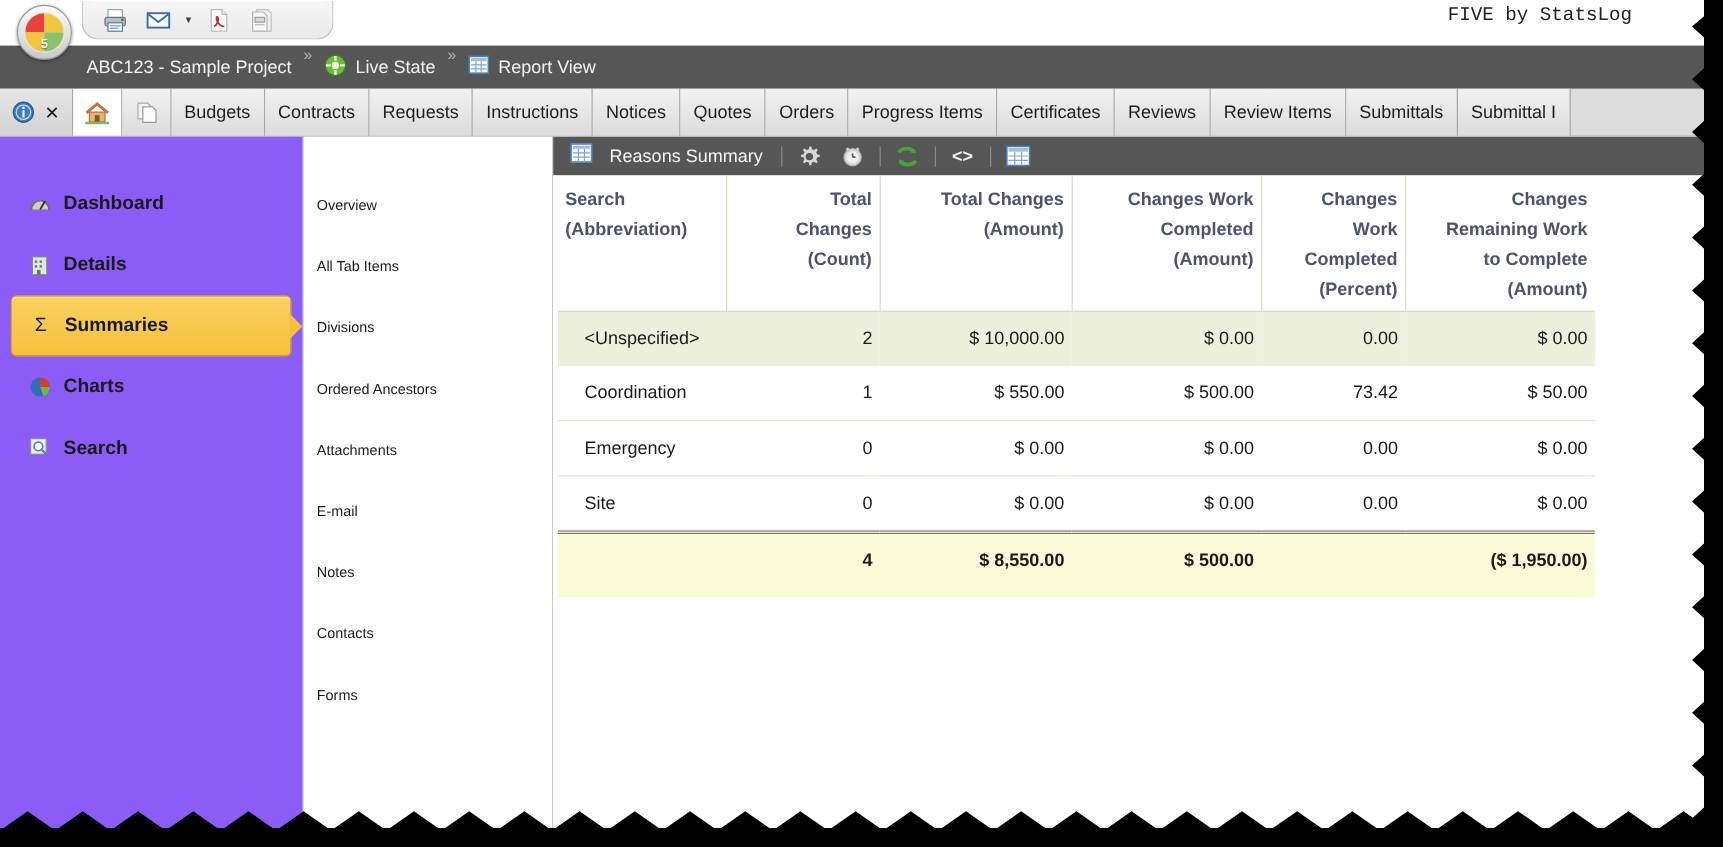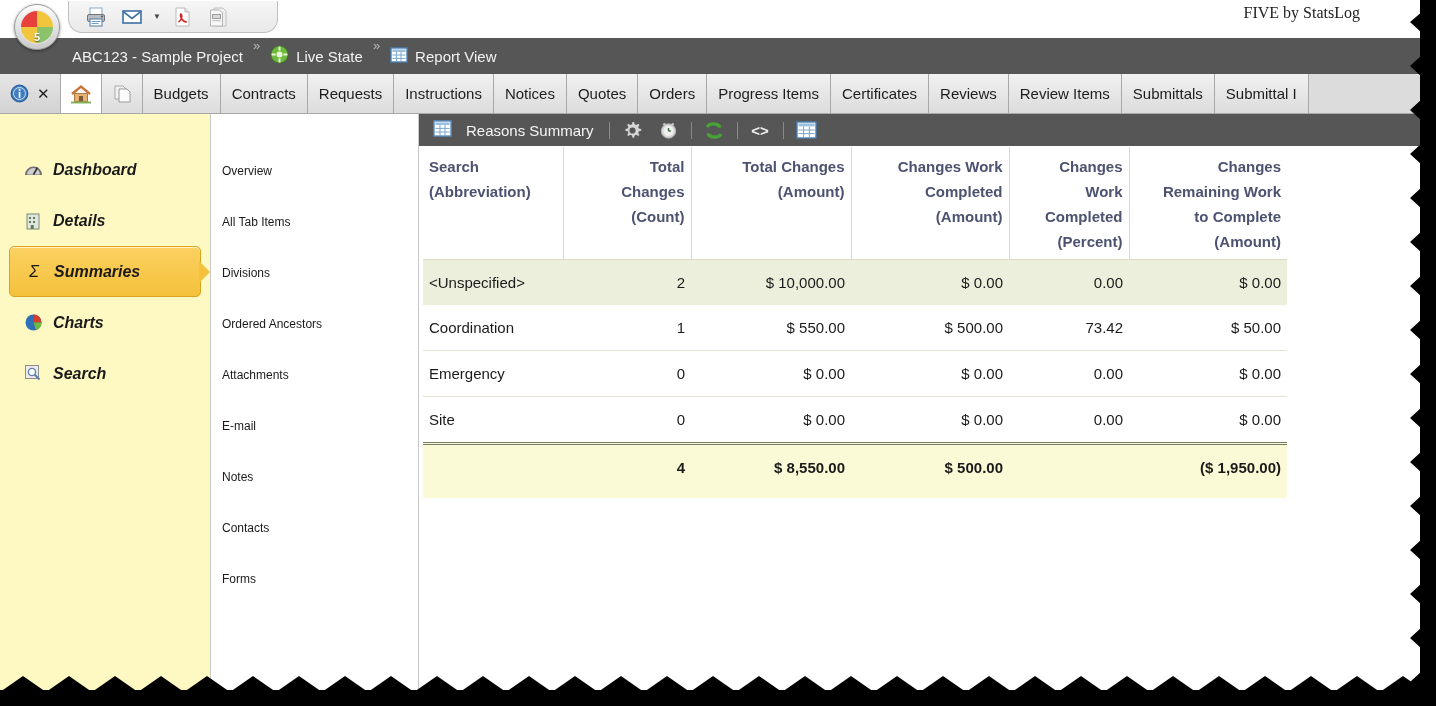--- a/index.html
+++ b/index.html
@@ -72,21 +72,21 @@
   }
   .qat-caret {
     width: 12px; height: 28px;
     display: flex; align-items: center; justify-content: center;
     font-size: 8px; color: #444;
   }
   #app-title {
     position: absolute;
     right: 60px; top: 4px;
     font-size: 16px; color: #222;
-    font-family: Liberation Serif, serif;
+    font-family: Liberation Mono, monospace;
   }
 
   
   #orb {
     position: absolute;
     left: 14px; top: 4px;
     width: 46px; height: 46px;
     border-radius: 50%;
     background: linear-gradient(#fdfdfd, #c9c9c9);
     border: 1px solid #9a9a9a;
@@ -157,25 +157,24 @@
 
   
   #body {
     position: absolute; left: 0; top: 114px;
     width: 1420px; height: 576px;
     background: #ffffff;
     display: flex;
   }
 
   #nav {
-    width: 211px; height: 100%;
-    background: #fef9c3;
+    width: 253px; height: 100%;
+    background: #8b5cf6;
     border-right: 1px solid #c9c9c9;
     padding-top: 30px;
-    font-style: italic;
   }
   .nav-item {
     height: 51px;
     margin: 0 9px;
     display: flex; align-items: center;
     gap: 10px;
     padding-left: 14px;
     font-size: 16px; font-weight: bold; color: #1a1a1a;
     border-radius: 5px;
   }
@@ -268,21 +267,21 @@
     text-align: left;
   }
   table.grid th:last-child { border-right: none; }
   table.grid td {
     text-align: right;
     padding: 14px 6px;
     color: #1a1a1a;
     border-bottom: 1px solid #e8e4d2;
     white-space: nowrap;
   }
-  table.grid td.first { text-align: left; padding-left: 6px; }
+  table.grid td.first { text-align: left; padding-left: 22px; }
   table.grid tr.alt td { background: #ecefdb; border-bottom: none; }
   table.grid td.neg { color: #e8372a; }
   table.grid tr.total td {
     background: #fbfad6;
     font-weight: bold;
     border-top: 3px double #7a7a68;
     border-bottom: none;
     padding: 14px 6px 22px 6px;
   }
   table.grid tr.last-data td { border-bottom: none; }

